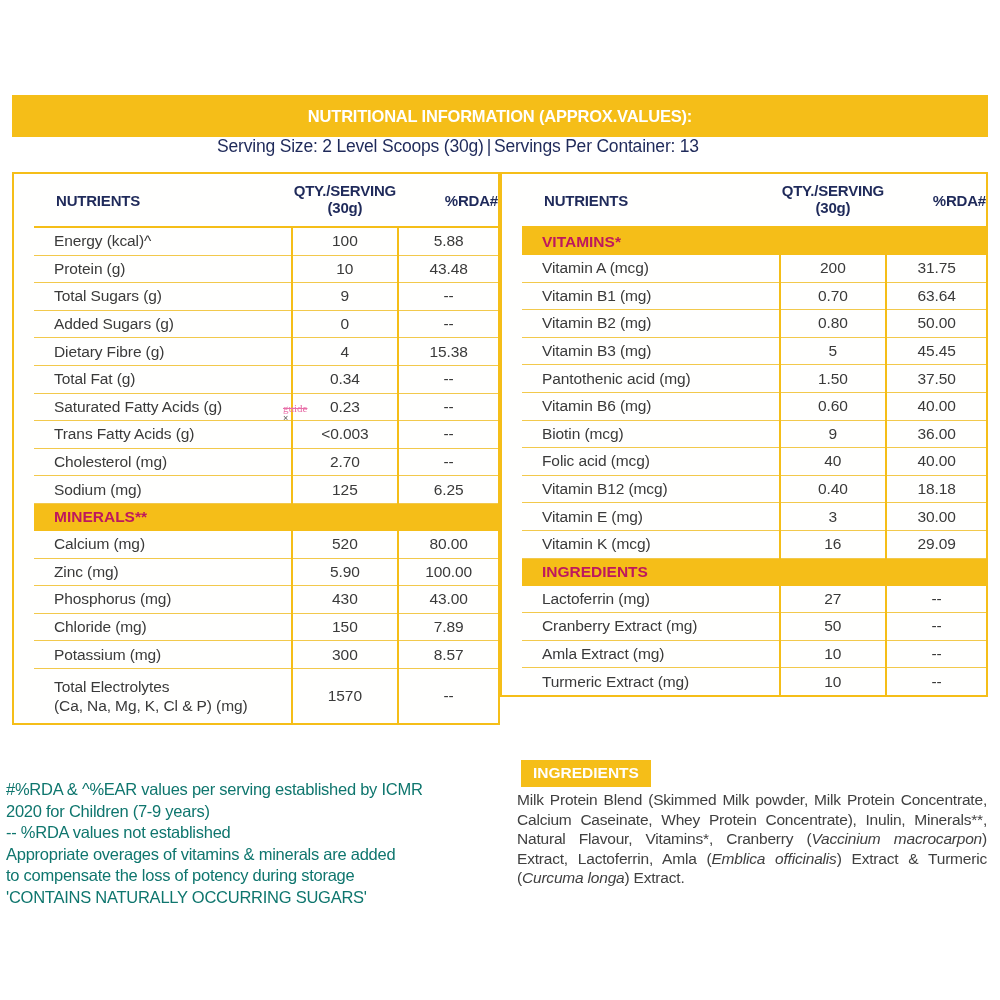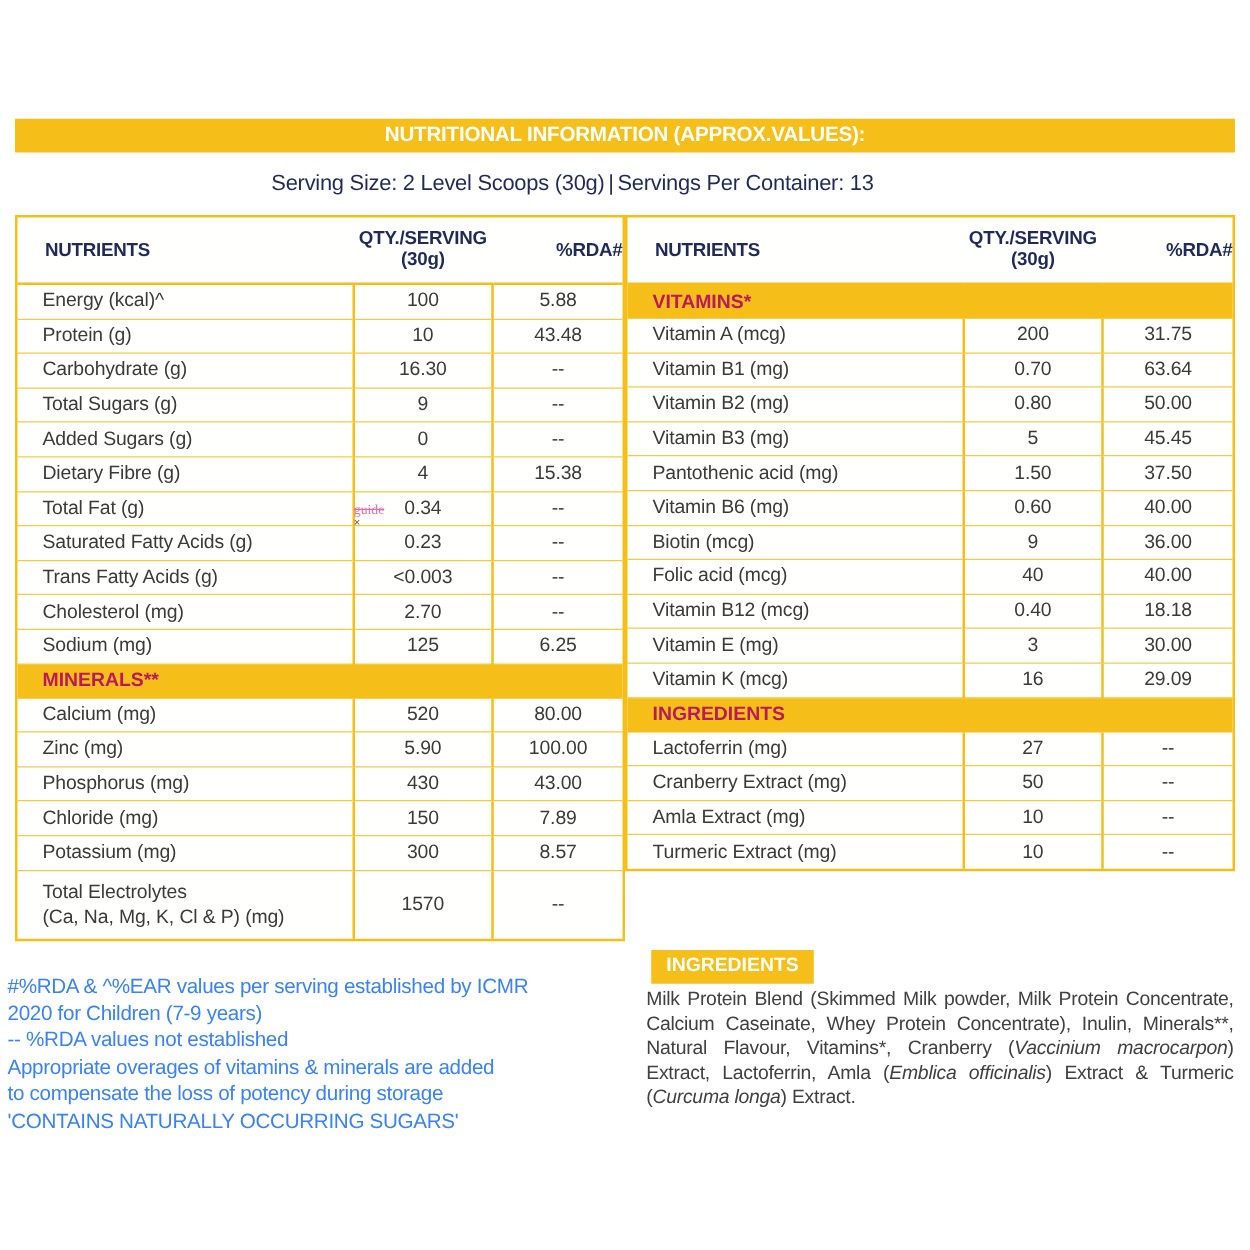--- a/index.html
+++ b/index.html
@@ -21,21 +21,21 @@
     height: 1000px;
     box-sizing: border-box;
   }
 
   
   .banner {
     position: absolute;
     left: 12px;
     top: 95px;
     width: 976px;
-    height: 27px;
+    height: 42px;
     background: #F5BE18;
     color: #ffffff;
     font-weight: bold;
     font-size: 16.5px;
     letter-spacing: -0.2px;
     display: flex;
     align-items: center;
     justify-content: center;
   }
 
@@ -56,20 +56,21 @@
     font-weight: 300;
     padding: 0 3px;
   }
 
   
   .tbl {
     position: absolute;
     border: 2px solid #F5BE18;
     box-sizing: border-box;
     background: #fffffe;
+    padding-left: 20px;
   }
   #left-table  { left: 12px;  top: 172px; width: 488px; }
   #right-table { left: 500px; top: 172px; width: 488px; }
 
   table.grid {
     border-collapse: collapse;
     width: 100%;
     table-layout: fixed;
   }
   table.grid td {
@@ -142,21 +143,21 @@
   }
 
   
   .footnotes {
     position: absolute;
     left: 6px;
     top: 779px;
     width: 500px;
     font-size: 16.5px;
     line-height: 21.5px;
-    color: #3b82f6;
+    color: #0f766e;
     letter-spacing: -0.25px;
   }
 
   
   .ing-label {
     position: absolute;
     left: 521px;
     top: 760px;
     background: #F5BE18;
     color: #ffffff;
@@ -231,25 +232,20 @@
             <td class="v-name">Energy (kcal)^</td>
             <td class="v-qty">100</td>
             <td class="v-rda">5.88</td>
           </tr>
           <tr class="row">
             <td class="v-name">Protein (g)</td>
             <td class="v-qty">10</td>
             <td class="v-rda">43.48</td>
           </tr>
           <tr class="row">
-            <td class="v-name">Carbohydrate (g)</td>
-            <td class="v-qty">16.30</td>
-            <td class="v-rda">--</td>
-          </tr>
-          <tr class="row">
             <td class="v-name ind1">Total Sugars (g)</td>
             <td class="v-qty">9</td>
             <td class="v-rda">--</td>
           </tr>
           <tr class="row">
             <td class="v-name ind2">Added Sugars (g)</td>
             <td class="v-qty">0</td>
             <td class="v-rda">--</td>
           </tr>
           <tr class="row">

